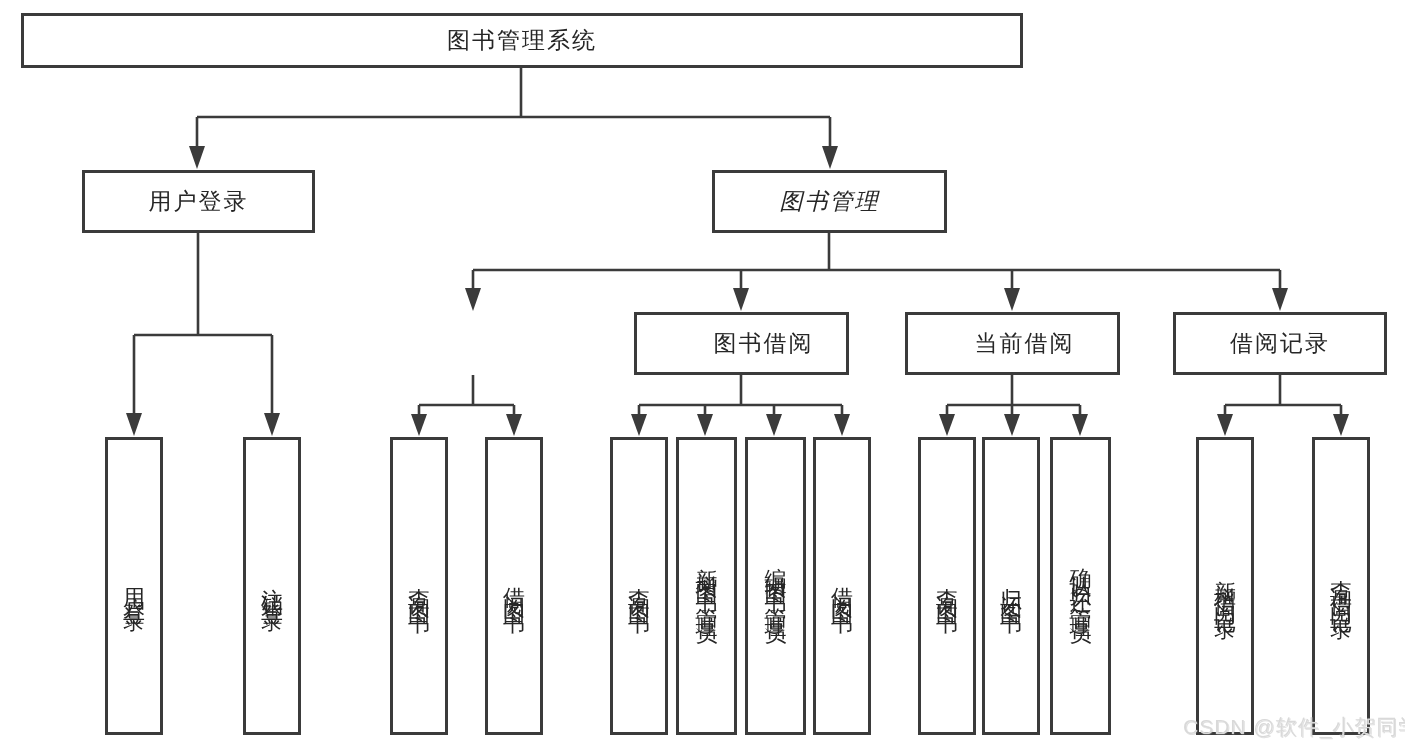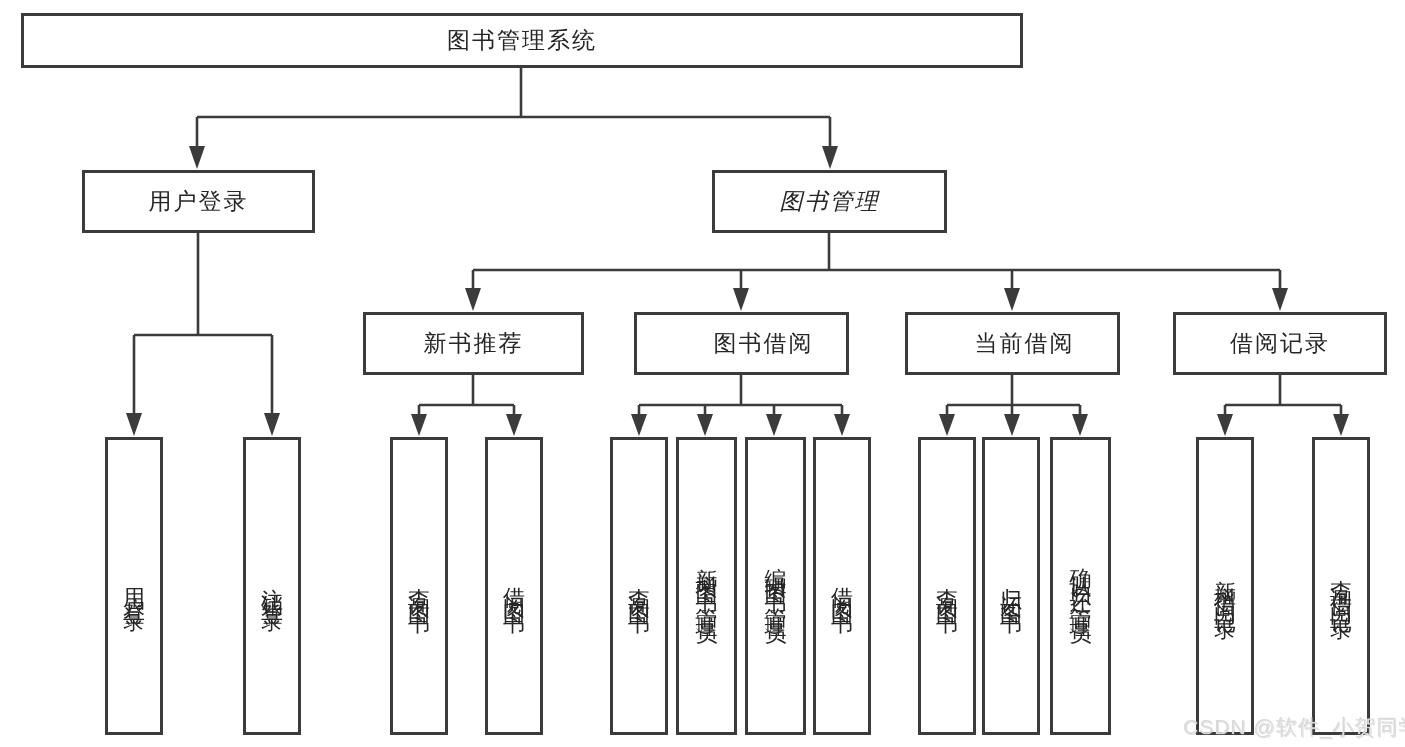--- a/index.html
+++ b/index.html
@@ -139,23 +139,20 @@
     <span>图书管理系统</span>
   </div>
 
   <div class="box hbox" style="left:82px; top:170px; width:233px; height:63px;">
     <span>用户登录</span>
   </div>
   <div class="box hbox" style="left:712px; top:170px; width:235px; height:63px;font-style:italic;">
     <span>图书管理</span>
   </div>
 
-  <div class="box hbox" style="left:363px; top:312px; width:221px; height:63px;">
-    <span>新书推荐</span>
-  </div>
   <div class="box hbox" style="left:634px; top:312px; width:215px; height:63px;padding-left:44px;">
     <span>图书借阅</span>
   </div>
   <div class="box hbox" style="left:905px; top:312px; width:215px; height:63px;padding-left:24px;">
     <span>当前借阅</span>
   </div>
   <div class="box hbox" style="left:1173px; top:312px; width:214px; height:63px;">
     <span>借阅记录</span>
   </div>
 

